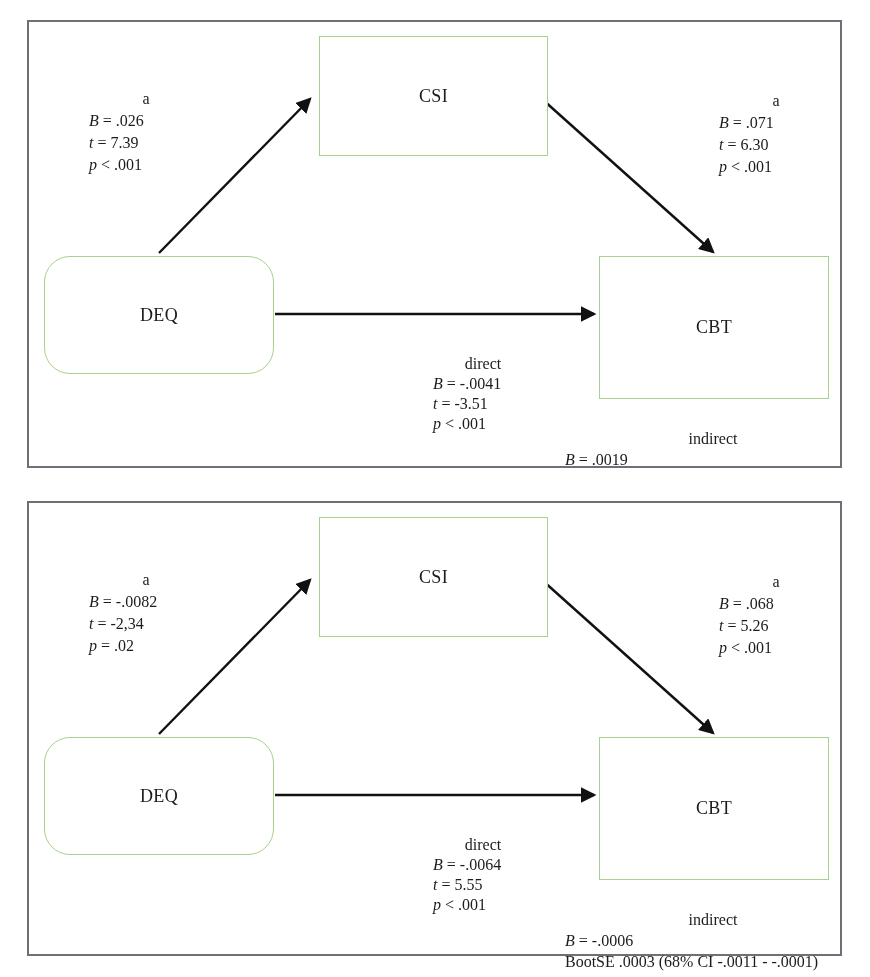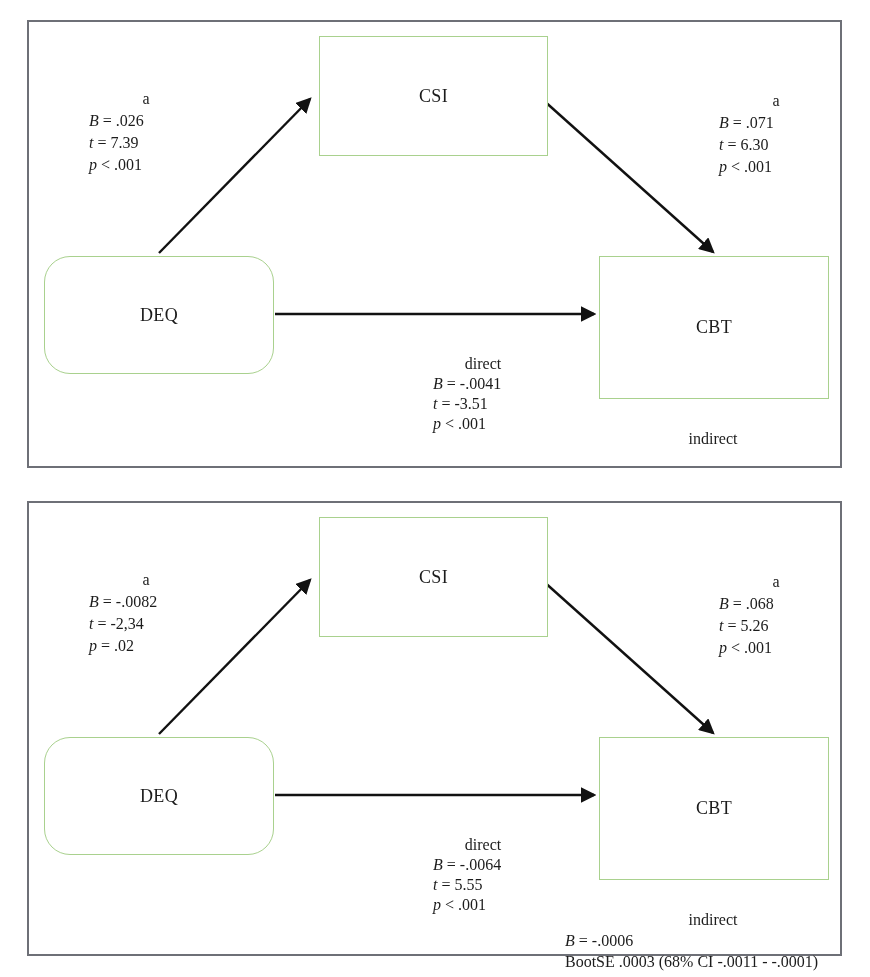--- a/index.html
+++ b/index.html
@@ -82,20 +82,21 @@
 
   <div class="stat-block direct-block">
     <div class="stat-label">direct</div>
     <div class="stat-line"><i>B</i><span> = -.0041</span></div>
     <div class="stat-line"><i>t</i><span> = -3.51</span></div>
     <div class="stat-line"><i>p</i><span> &lt; .001</span></div>
   </div>
 
   <div class="stat-block indirect-block">
     <div class="stat-label">indirect</div>
+    <div class="stat-line"><i>B</i><span> = .0019</span></div>
   </div>
 </section>
 
 <section class="panel panel-2">
   <svg class="arrows" width="811" height="451">
     <defs>
       <marker id="ah2" viewBox="0 0 10 10" refX="8.5" refY="5" markerWidth="6.5" markerHeight="6.5" orient="auto-start-reverse">
         <path class="ah" d="M0,0 L10,5 L0,10 z"></path>
       </marker>
     </defs>

